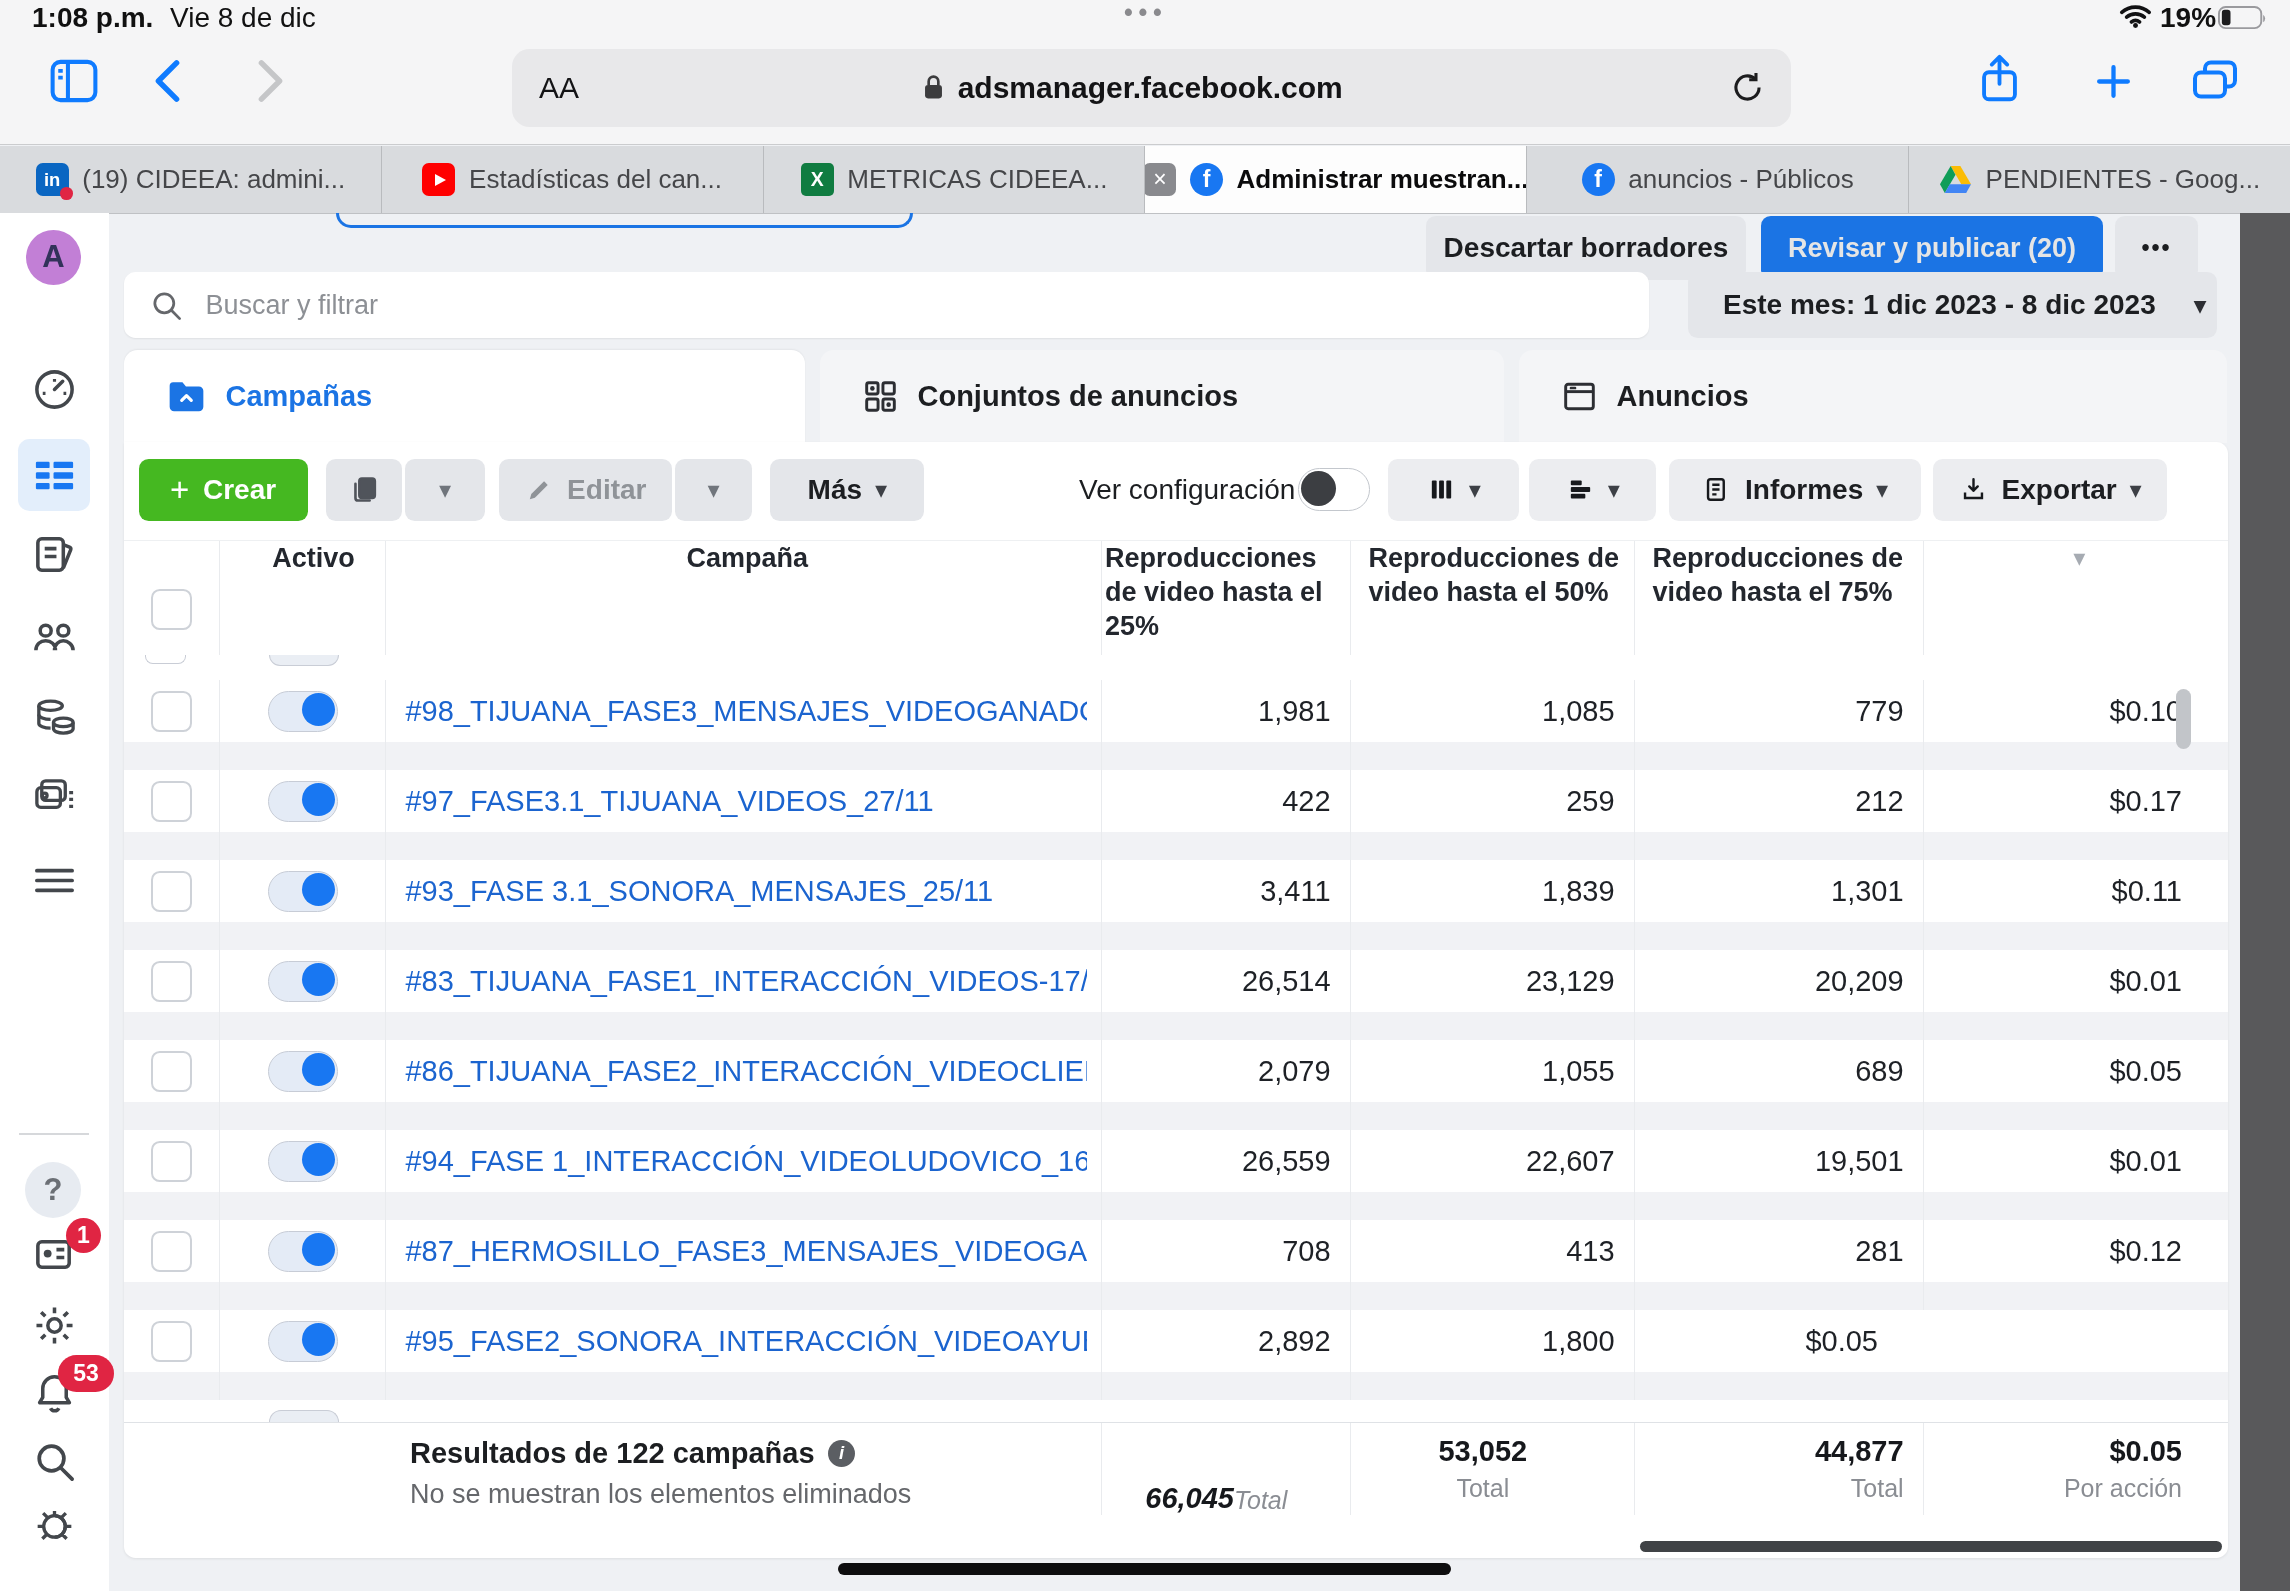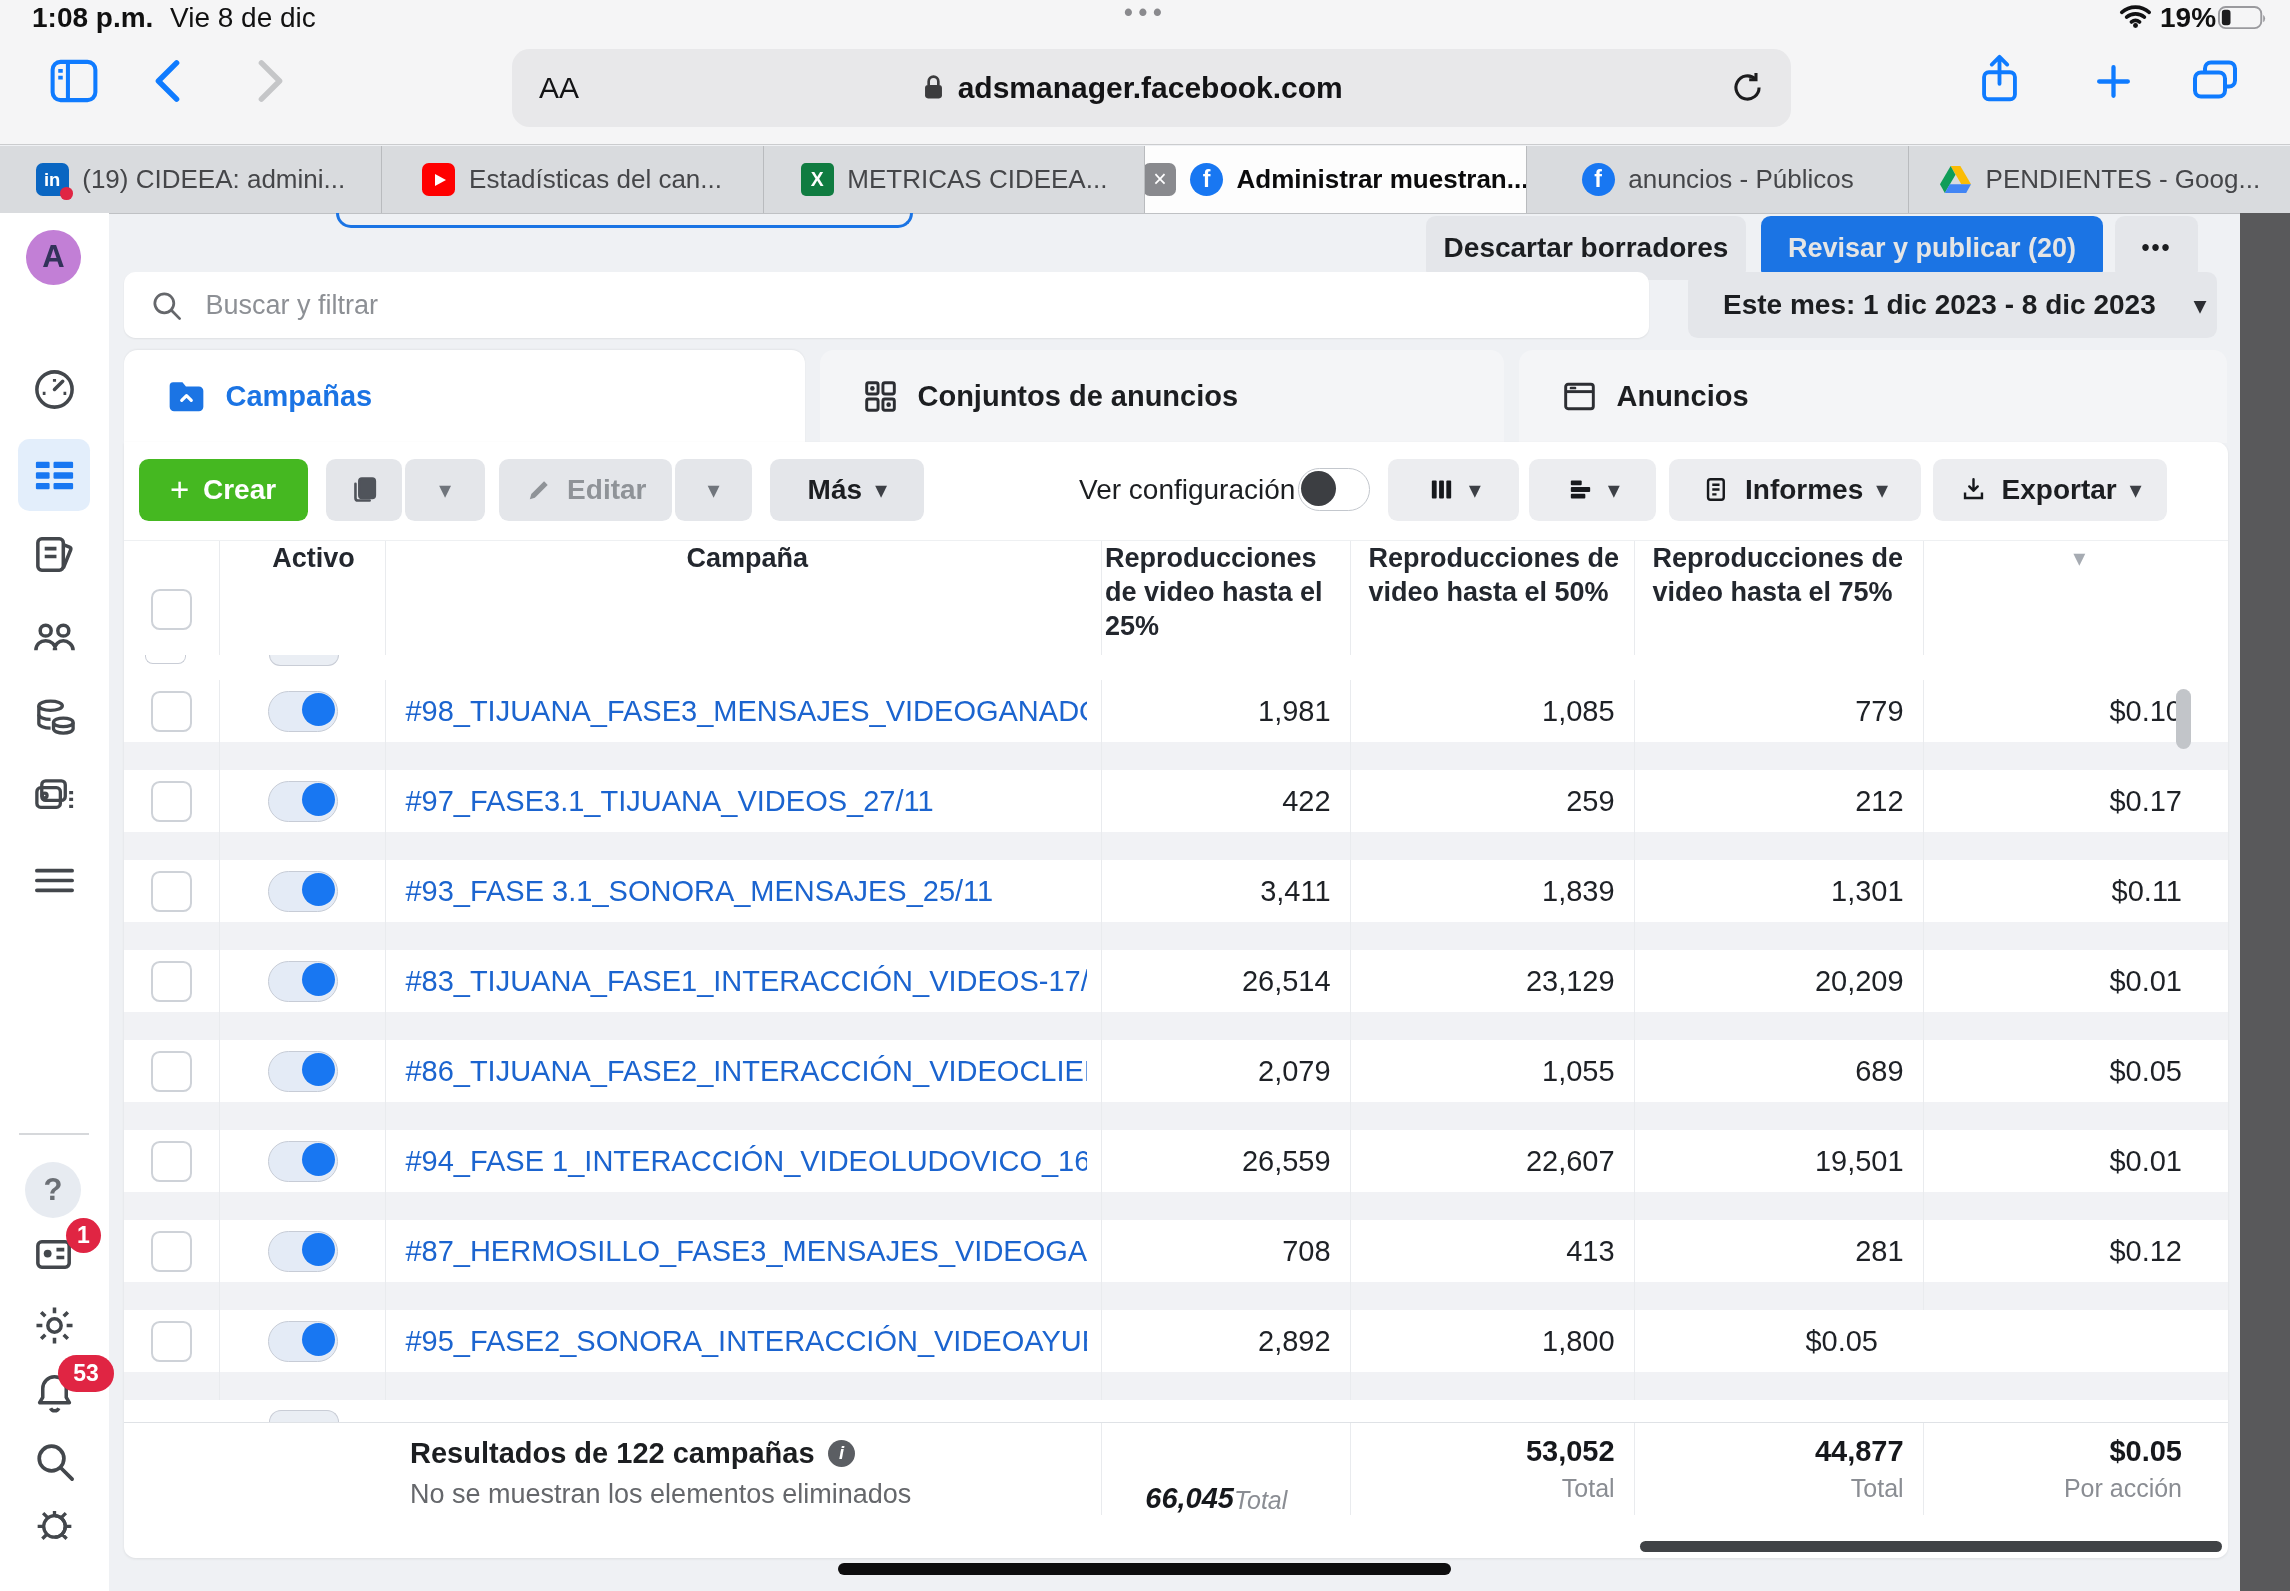--- a/index.html
+++ b/index.html
@@ -641,21 +641,21 @@
         <div style="font-size:29px;font-weight:700;display:flex;align-items:center;gap:13.6px;">
           <span>Resultados de 122 campañas</span>
           <span style="width:27px;height:27px;border-radius:50%;background:#5b5e63;color:#fff;font-size:18.4px;font-weight:700;display:inline-flex;align-items:center;justify-content:center;font-style:italic;">i</span>
         </div>
         <div style="font-size:27px;color:#65676b;margin-top:9.7px;">No se muestran los elementos eliminados</div>
       </div>
       <div class="cell bl" style="padding-bottom:0;flex-direction:row;align-items:flex-end;justify-content:center;padding-right:19.4px;font-style:italic;">
         <span class="totv">66,045</span>
         <span class="totl">Total</span>
       </div>
-      <div class="cell bl" style="padding-bottom:0;flex-direction:column;align-items:flex-end;justify-content:center;padding-right:19.4px;">
+      <div class="cell bl" style="padding-bottom:0;flex-direction:column;justify-content:center;padding-right:19.4px;">
         <span class="totv">53,052</span>
         <span class="totl">Total</span>
       </div>
       <div class="cell bl" style="padding-bottom:0;flex-direction:column;align-items:flex-end;justify-content:center;padding-right:19.4px;">
         <span class="totv">44,877</span>
         <span class="totl">Total</span>
       </div>
       <div class="cell bl" style="padding-bottom:0;flex-direction:column;align-items:flex-end;justify-content:center;padding-right:45px;">
         <span class="totv">$0.05</span>
         <span class="totl">Por acción</span>

